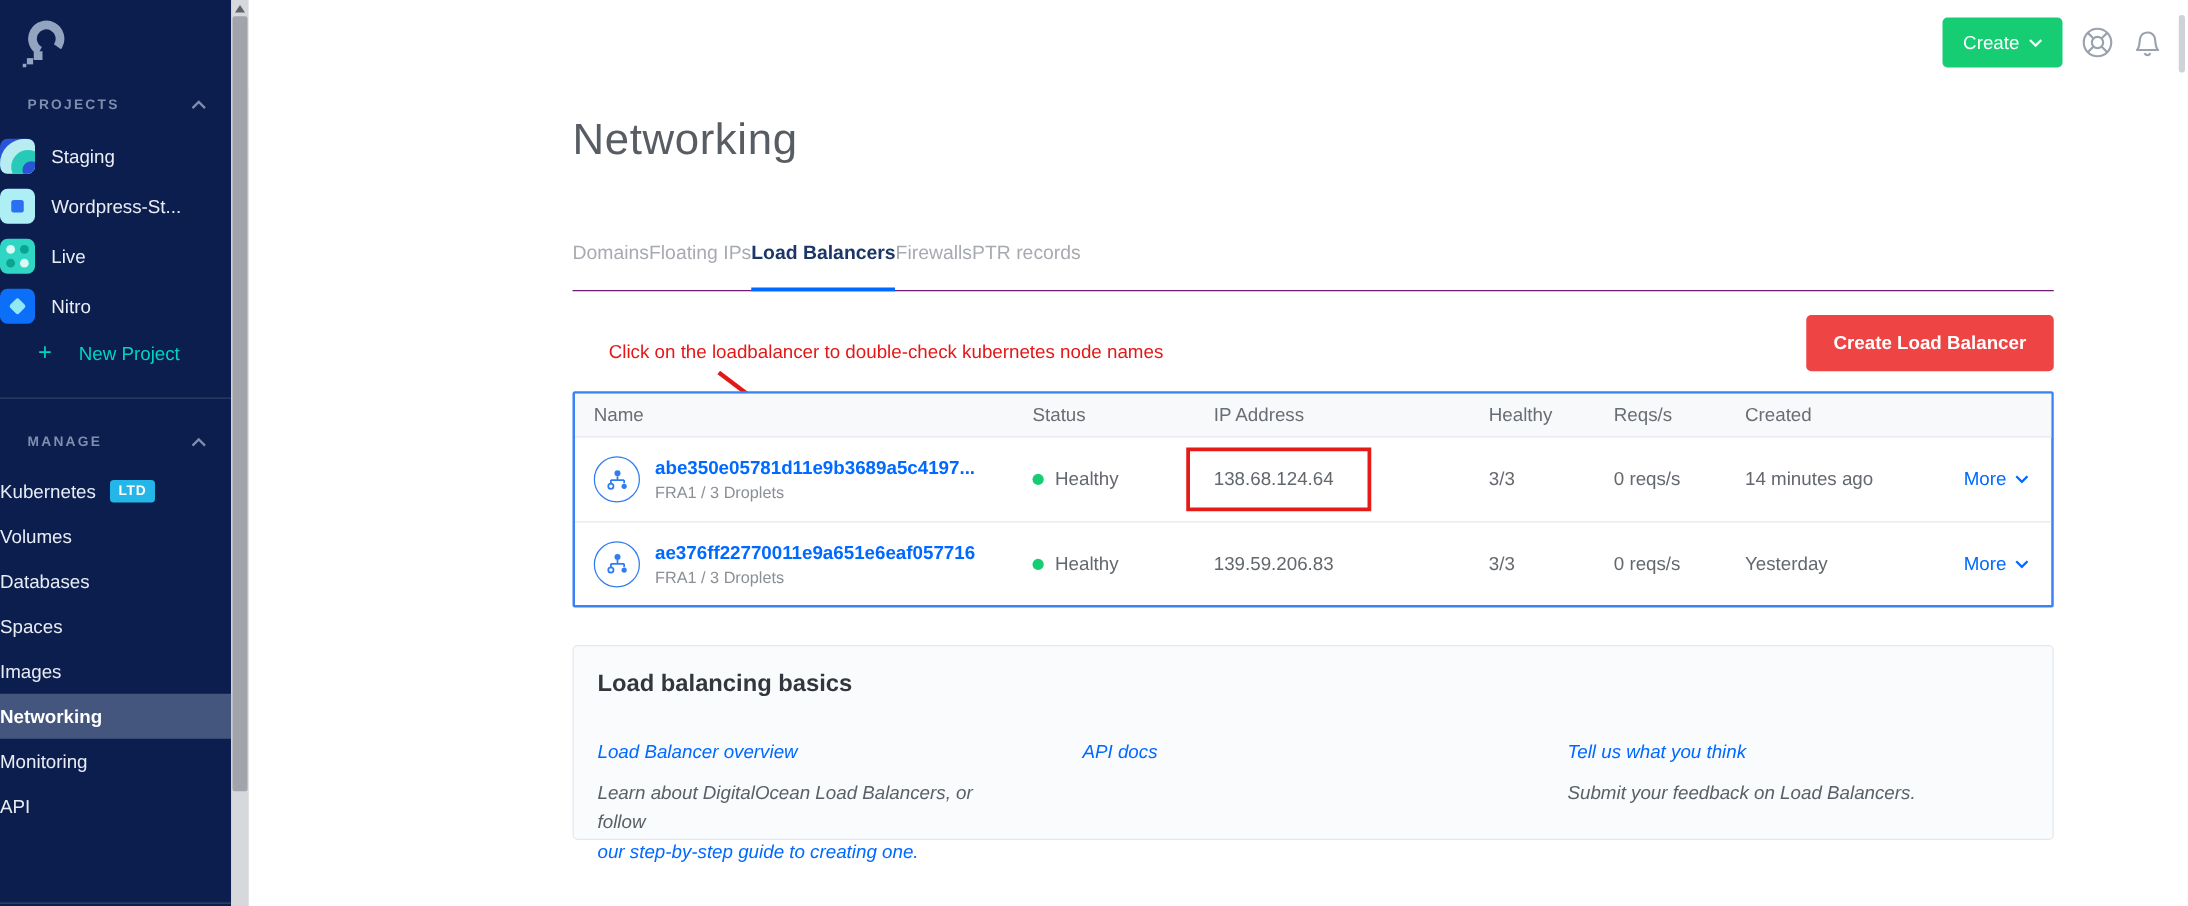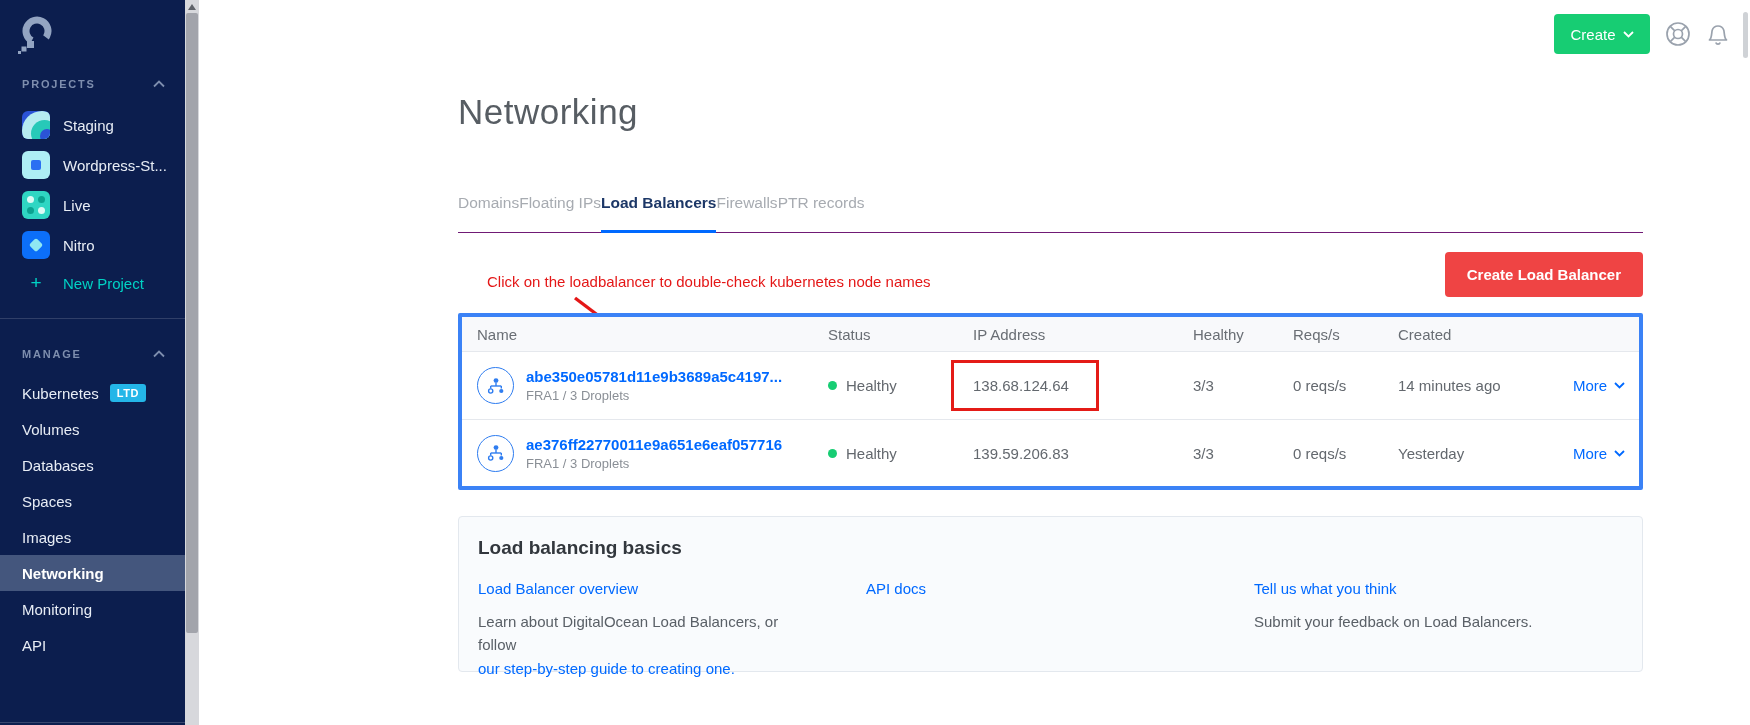--- a/index.html
+++ b/index.html
@@ -12,21 +12,21 @@
   
   .sidebar { position:absolute; left:0; top:0; width:185px; height:725px;
              background:#0c1e4e; color:#e8edf5; }
   .sb-logo { position:absolute; top:16px; left:18px; width:36px; height:38px; cursor:pointer; }
   .sb-flow { padding-top:72px; }
   .sb-head { display:flex; align-items:center; justify-content:space-between;
              height:24px; padding:0 20px 0 22px; font-size:11px; font-weight:bold;
              letter-spacing:1.8px; color:#7e8eae; }
   .sb-list { margin-top:9px; }
   .sb-item { height:40px; display:flex; align-items:center; gap:13px;
-             padding-left:22px; font-size:15px; color:#e8edf5; cursor:pointer; white-space:nowrap; }
+             font-size:15px; color:#e8edf5; cursor:pointer; white-space:nowrap; }
   .sb-item .picon { width:28px; height:28px; border-radius:6px; position:relative;
                     overflow:hidden; flex:0 0 28px; }
   .pi-staging { background:#2b53d6; }
   .pi-staging i { position:absolute; border-radius:50%; }
   .pi-staging .c1 { width:40px; height:40px; right:-12px; bottom:-12px; background:#b7ecf0; }
   .pi-staging .c2 { width:27px; height:27px; right:-8px; bottom:-8px; background:#27c9b8; }
   .pi-staging .c3 { width:14px; height:14px; right:-4px; bottom:-4px; background:#2b53d6; }
   .pi-live { background:#2fd6c3; }
   .pi-live i { position:absolute; width:7px; height:7px; border-radius:50%; }
   .pi-live .d1 { left:5px; top:5px;  background:#dcfaf5; }
@@ -95,21 +95,21 @@
                      color:#e41717; white-space:nowrap; }
   .annotation-arrow { position:absolute; top:231px; left:112px; }
 
   .btn-create-lb { position:absolute; top:190px; right:0; height:45px; padding:0 22px;
                    background:#ef4444; color:#fff; border:none; border-radius:4px;
                    font-size:15px; font-weight:bold; font-family:"Liberation Sans", sans-serif;
                    cursor:pointer; }
 
   
   .lb-table { position:absolute; top:251px; left:0; width:1185px;
-              border:4px solid #3b82f6; border-radius:2px; background:#fff; }
+              border:2px solid #3b82f6; border-radius:2px; background:#fff; }
   .t-grid { display:grid; grid-template-columns:352px 145px 220px 100px 105px 175px 1fr;
             align-items:center; }
   .t-head { background:#f8f9fb; border-bottom:1px solid #e5e8ed; height:35px;
             font-size:15px; color:#696e74; }
   .t-head > div { padding-left:14px; }
   .t-head > div:first-child { padding-left:15px; }
   .t-row { height:67px; font-size:15px; color:#63686e; cursor:pointer; }
   .t-row + .t-row { border-top:1px solid #e5e8ed; }
   .t-row > div { padding-left:14px; }
   .cell-name { display:flex; align-items:center; gap:12px; padding-left:15px !important; }
@@ -124,21 +124,21 @@
   .red-box { position:absolute; left:-8px; top:8px; width:148px; height:51px;
              border:3px solid #e41b17; pointer-events:none; }
   .cell-more { display:flex; align-items:center; justify-content:flex-end; gap:7px;
                padding-right:26px; color:#0069ff; }
 
   
   .basics { position:absolute; top:454px; left:0; width:1185px; height:156px;
             background:#f9fbfd; border:1px solid #e3e8ee; border-radius:4px;
             padding:20px 20px 0 19px; }
   .basics-title { font-size:19px; font-weight:bold; color:#32373d; }
-  .basics-cols { display:grid; grid-template-columns:388px 388px auto; margin-top:21px; }
+  .basics-cols { display:grid; grid-template-columns:388px 388px auto; margin-top:34px;font-style:italic; }
   .basics-link { color:#0069ff; font-size:15px; text-decoration:none; cursor:pointer; display:inline-block; }
   .basics-body { margin-top:12px; font-size:15px; color:#5a6067; line-height:1.55; max-width:330px; }
   .basics-body a { color:#0069ff; text-decoration:none; cursor:pointer; }
 </style>
 </head>
 <body>
 
 <nav class="sidebar">
   <svg class="sb-logo" viewBox="0 0 36 38">
     <circle cx="19" cy="15" r="11" fill="none" stroke="#93a4c1" stroke-width="7" stroke-dasharray="53 17" transform="rotate(118 19 15)"></circle>

